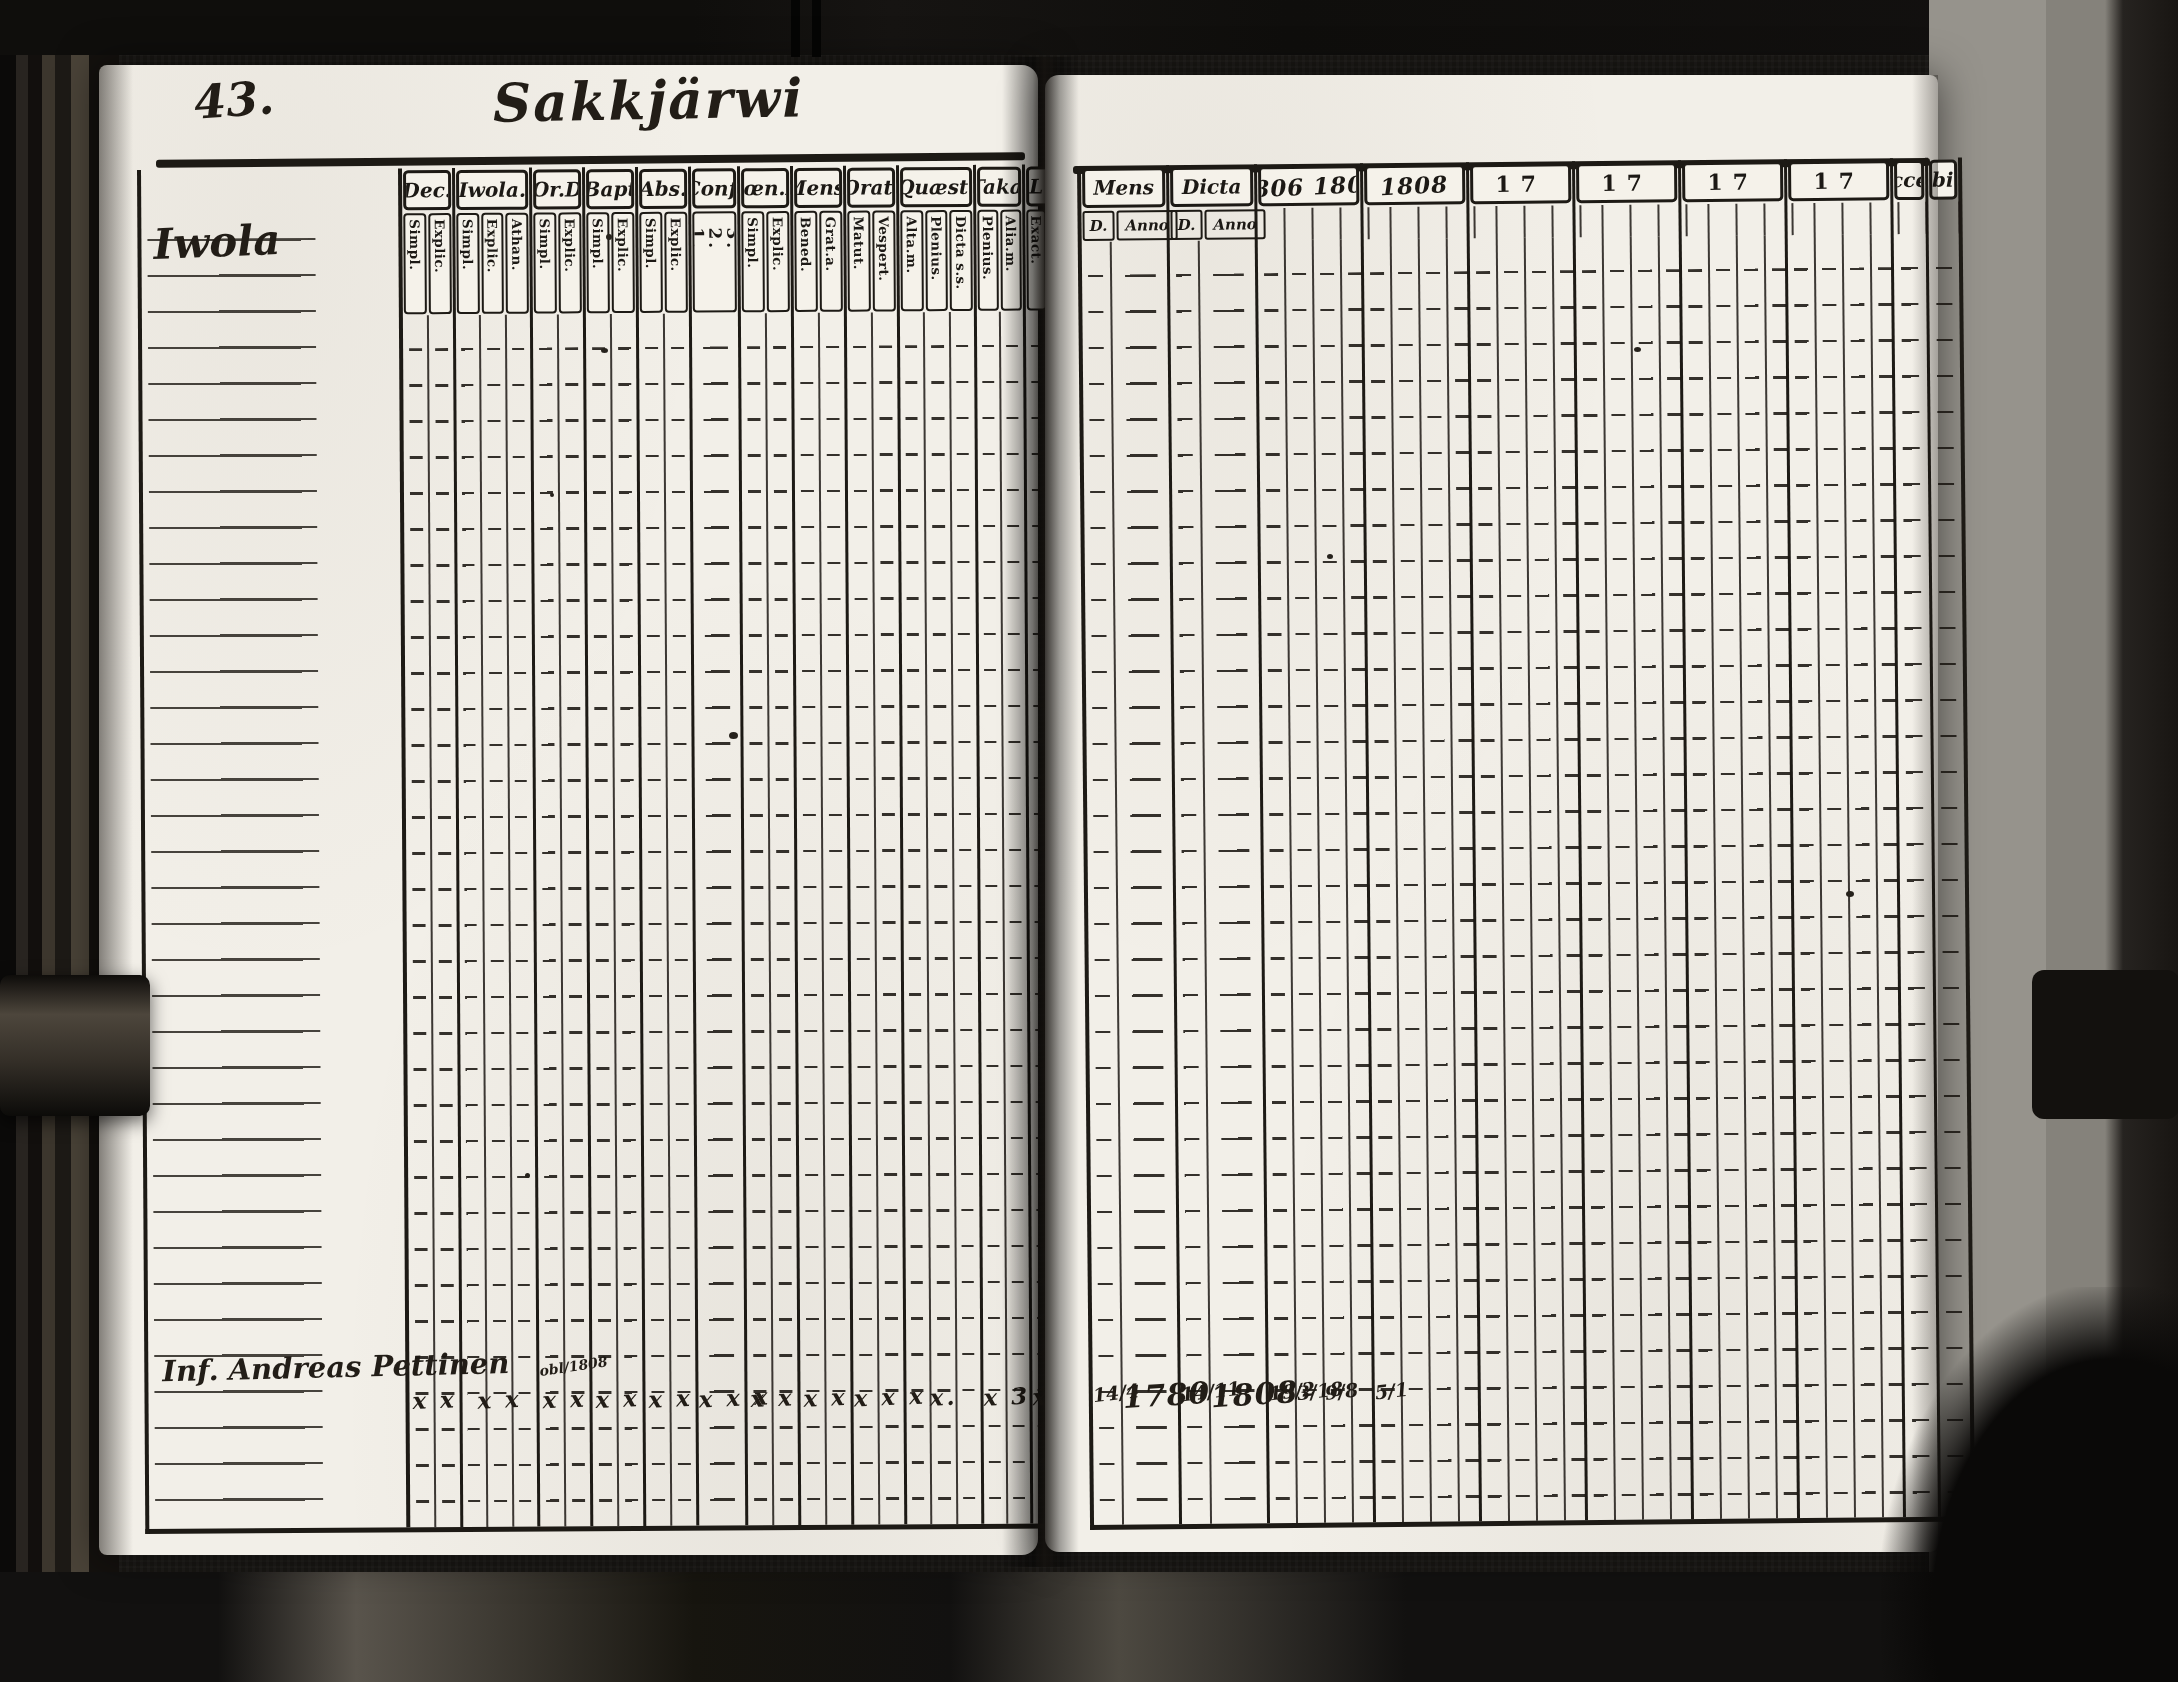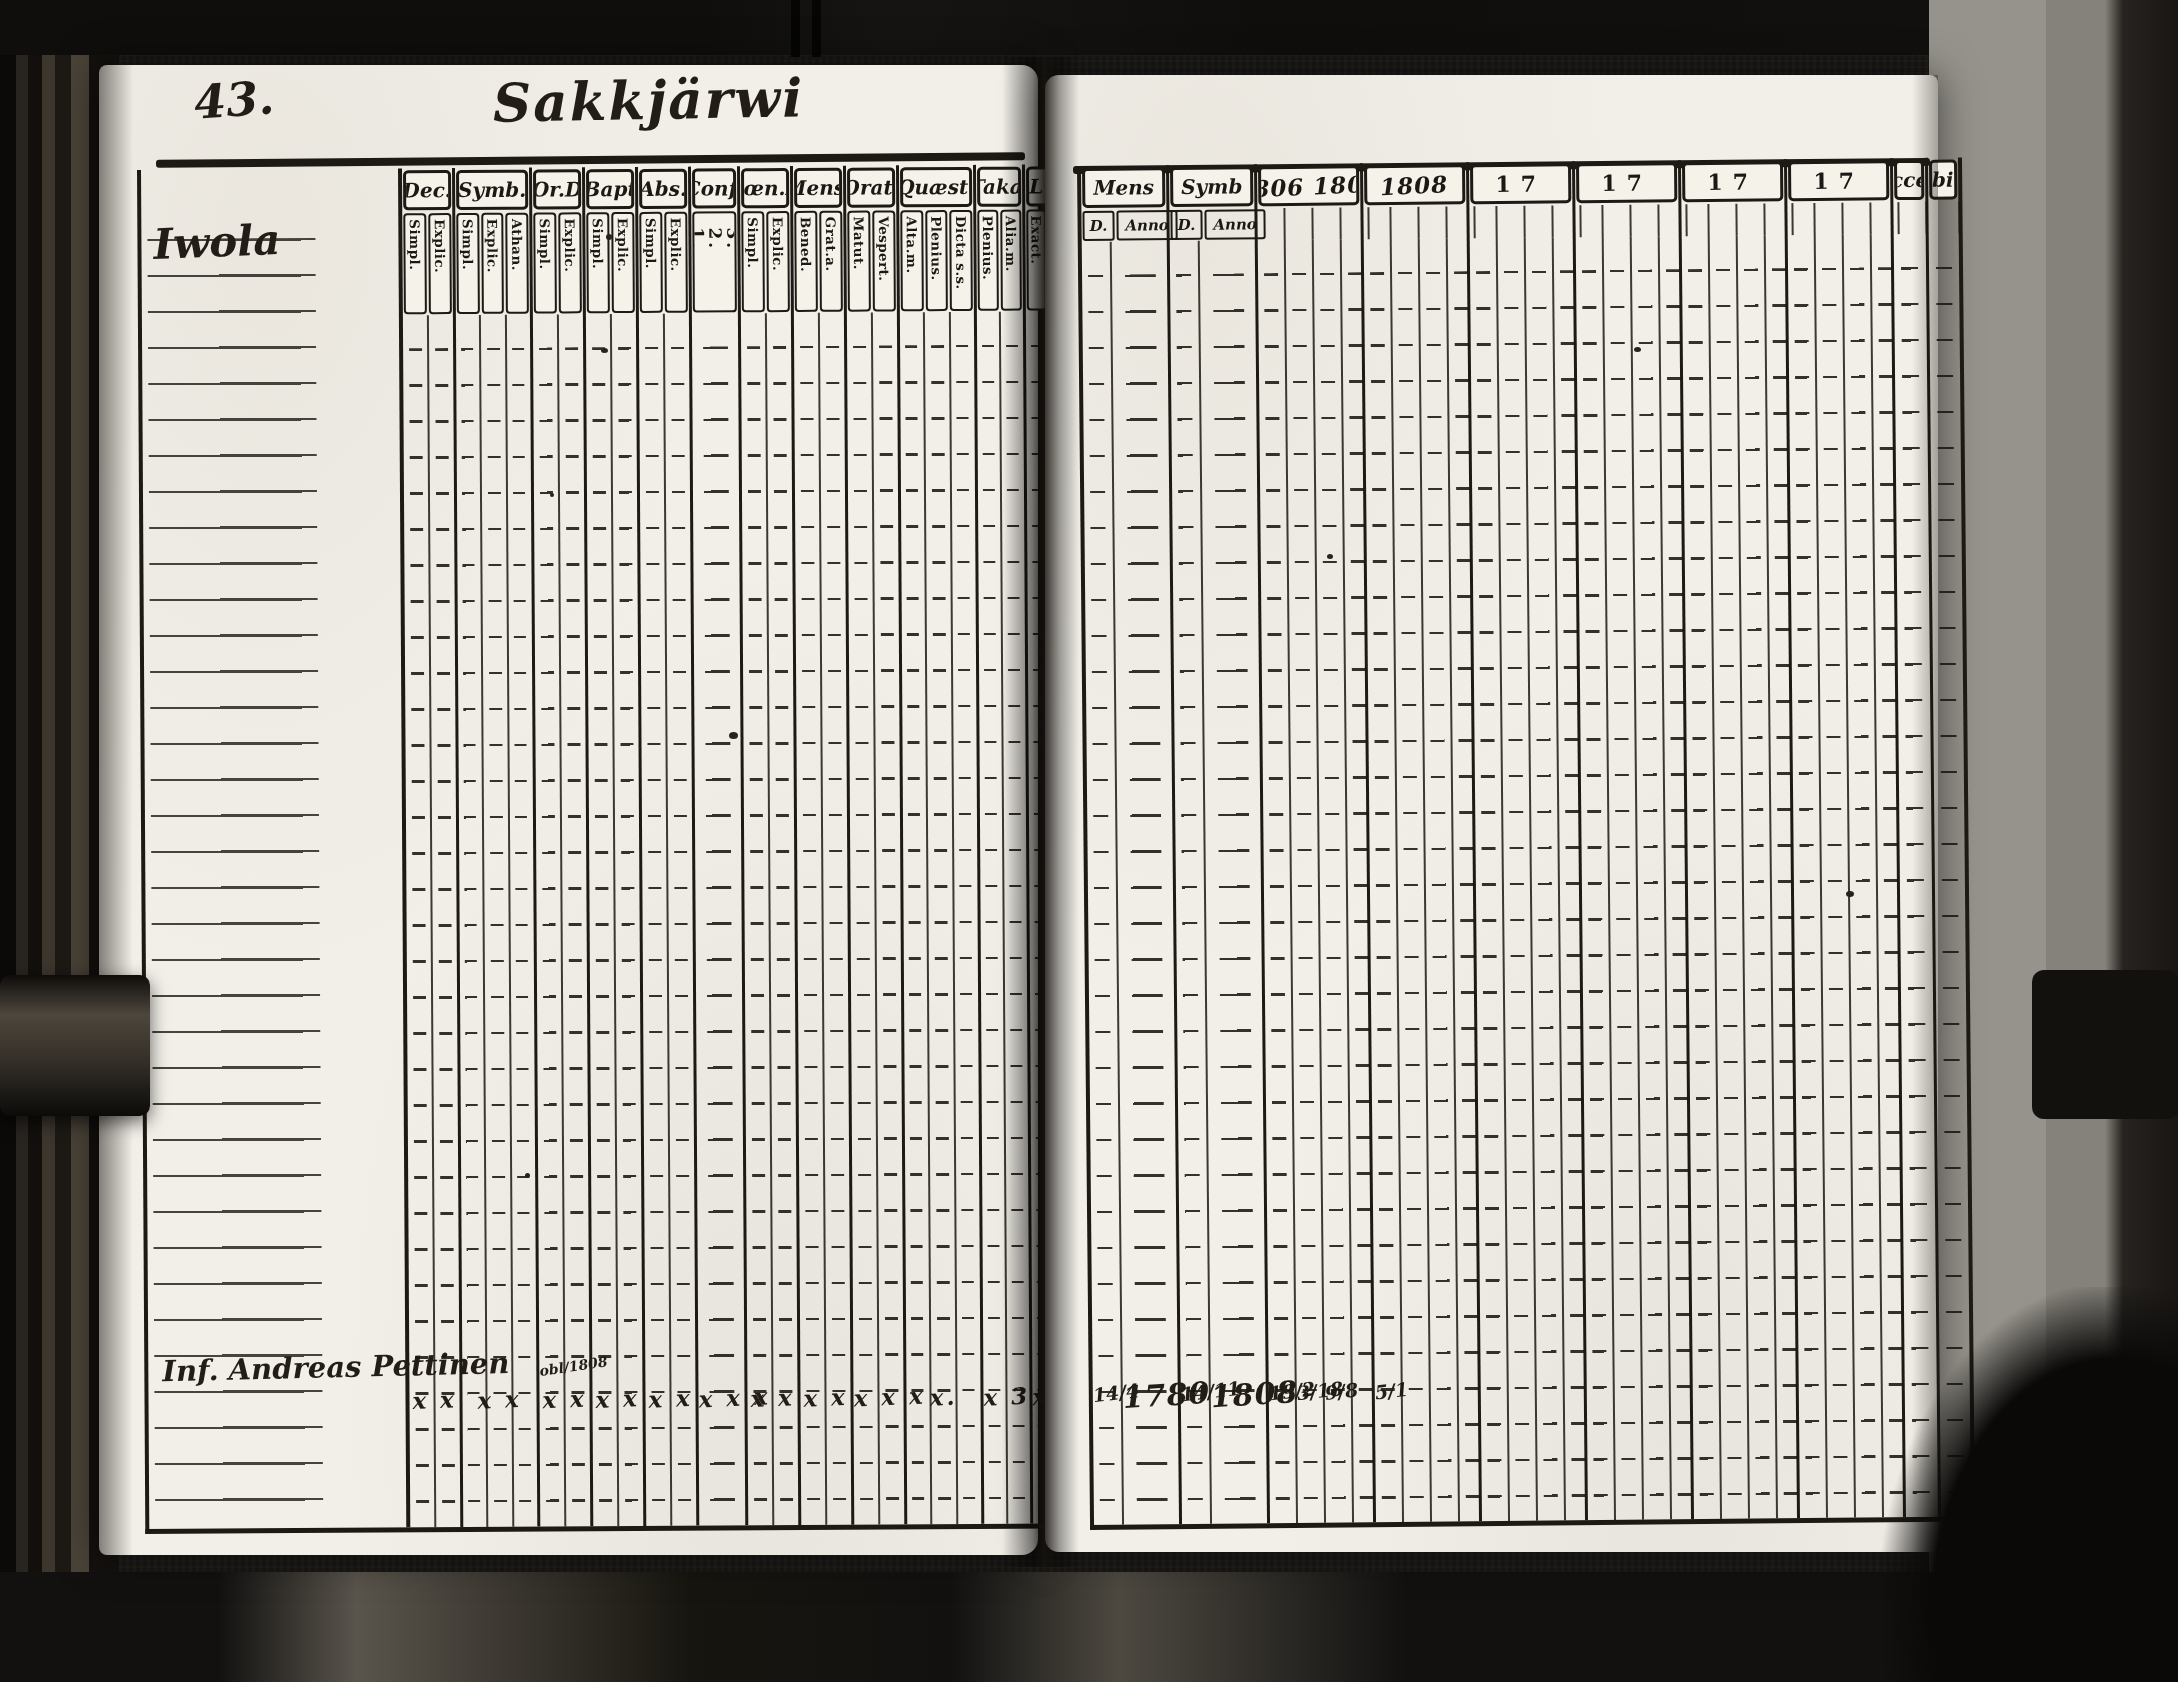--- a/index.html
+++ b/index.html
@@ -116,21 +116,21 @@
             </div>
           </div>
           <div class="gbody" style="height: 1212px;">
             <div class="bcol"></div>
             <div class="bcol"></div>
             <span class="mark xmarks hand" style="top: 1071px;">x x</span>
           </div>
         </div>
         <div class="lgroup" style="width: 74px;">
           <div class="ghead">
-            <span>Symb.</span>
+            <span>Iwola.</span>
           </div>
           <div class="gsub">
             <div class="subbox">
               <span class="vtext">Simpl.</span>
             </div>
             <div class="subbox">
               <span class="vtext">Explic.</span>
             </div>
             <div class="subbox">
               <span class="vtext">Athan.</span>
@@ -348,21 +348,21 @@
             <div class="bcol" style="width: 28px;">
               <span class="mark fracnum hand" style="top: 1141px;">14/4</span>
             </div>
             <div class="bcol" style="width: 57px;">
               <span class="mark yearnum hand" style="top: 1137px;">1780</span>
             </div>
           </div>
         </div>
         <div class="rgroup" style="width: 85px;">
           <div class="ghead">
-            <span>Symb</span>
+            <span>Dicta</span>
           </div>
           <div class="gsubrow">
             <div class="gsubcell boxed" style="width: 28px;">
               <span>D.</span>
             </div>
             <div class="gsubcell boxed" style="width: 57px;">
               <span>Anno</span>
             </div>
           </div>
           <div class="gbody" style="height: 1283px;">

